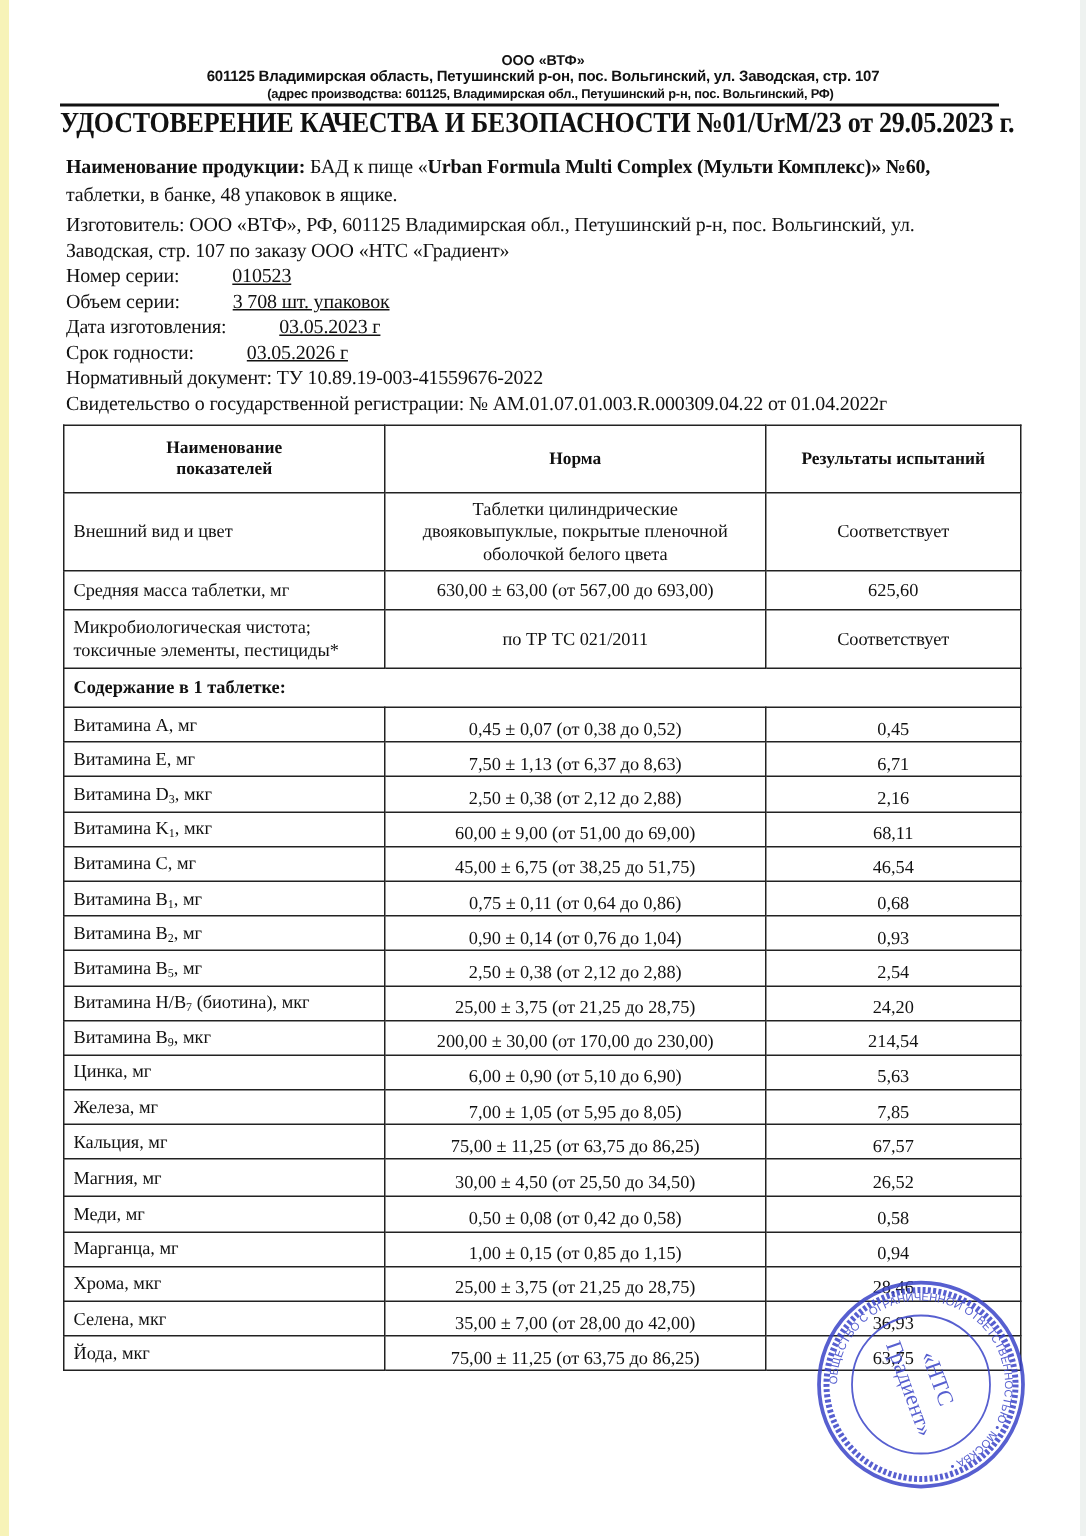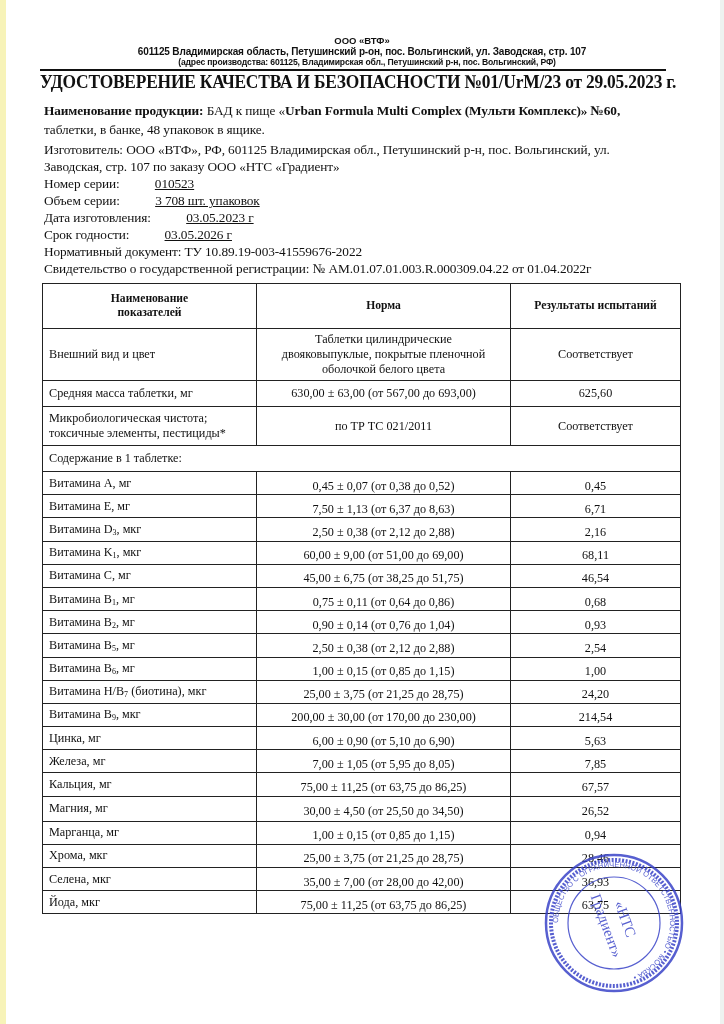--- a/index.html
+++ b/index.html
@@ -32,21 +32,21 @@
   }
   table.q td, table.q th { border: 1.3px solid #222; padding: 0 6px; vertical-align: middle; }
   table.q th { font-weight: bold; text-align: center; font-size: 11.6px; line-height: 14px; }
   table.q td.n { text-align: left; padding-left: 6px; }
   table.q td.c { text-align: center; }
   table.q td.r { text-align: center; }
   table.q tr.hdr { height: 45px; }
   table.q tr.h3 { height: 52px; }
   table.q tr.h1 { height: 22px; }
   table.q tr.h2 { height: 39px; }
-  table.q tr.sec td { font-weight: normal; }
+  table.q tr.sec td { font-weight: bold; }
   td .val { display: inline-block; transform: translateY(3px); text-align: center; }
   .cellnorm { line-height: 15px; }
   sub { font-size: 8px; vertical-align: -2px; }
 
   .stamp { position: absolute; left: 543px; top: 852px; width: 142px; height: 142px; pointer-events: none; }
 </style>
 </head>
 <body>
 
 <div class="edge-left"></div>
@@ -145,25 +145,20 @@
         <td class="n"><span>Витамина B</span><sub>2</sub><span>, мг</span></td>
         <td class="c"><span class="val">0,90 ± 0,14 (от 0,76 до 1,04)</span></td>
         <td class="r"><span class="val">0,93</span></td>
       </tr>
       <tr class="h1" style="height: 23.2px;">
         <td class="n"><span>Витамина B</span><sub>5</sub><span>, мг</span></td>
         <td class="c"><span class="val">2,50 ± 0,38 (от 2,12 до 2,88)</span></td>
         <td class="r"><span class="val">2,54</span></td>
       </tr>
       <tr class="h1" style="height: 23.2px;">
-        <td class="n"><span>Витамина B</span><sub>6</sub><span>, мг</span></td>
-        <td class="c"><span class="val">1,00 ± 0,15 (от 0,85 до 1,15)</span></td>
-        <td class="r"><span class="val">1,00</span></td>
-      </tr>
-      <tr class="h1" style="height: 23.2px;">
         <td class="n"><span>Витамина H/B</span><sub>7</sub><span> (биотина), мкг</span></td>
         <td class="c"><span class="val">25,00 ± 3,75 (от 21,25 до 28,75)</span></td>
         <td class="r"><span class="val">24,20</span></td>
       </tr>
       <tr class="h1" style="height: 23.2px;">
         <td class="n"><span>Витамина B</span><sub>9</sub><span>, мкг</span></td>
         <td class="c"><span class="val">200,00 ± 30,00 (от 170,00 до 230,00)</span></td>
         <td class="r"><span class="val">214,54</span></td>
       </tr>
       <tr class="h1" style="height: 23.2px;">
@@ -178,20 +173,25 @@
       </tr>
       <tr class="h1" style="height: 23.2px;">
         <td class="n"><span>Кальция</span><sub></sub><span>, мг</span></td>
         <td class="c"><span class="val">75,00 ± 11,25 (от 63,75 до 86,25)</span></td>
         <td class="r"><span class="val">67,57</span></td>
       </tr>
       <tr class="h1" style="height: 25px;">
         <td class="n"><span>Магния</span><sub></sub><span>, мг</span></td>
         <td class="c"><span class="val">30,00 ± 4,50 (от 25,50 до 34,50)</span></td>
         <td class="r"><span class="val">26,52</span></td>
+      </tr>
+      <tr class="h1" style="height: 23.2px;">
+        <td class="n"><span>Меди</span><sub></sub><span>, мг</span></td>
+        <td class="c"><span class="val">0,50 ± 0,08 (от 0,42 до 0,58)</span></td>
+        <td class="r"><span class="val">0,58</span></td>
       </tr>
       <tr class="h1" style="height: 23.2px;">
         <td class="n"><span>Марганца</span><sub></sub><span>, мг</span></td>
         <td class="c"><span class="val">1,00 ± 0,15 (от 0,85 до 1,15)</span></td>
         <td class="r"><span class="val">0,94</span></td>
       </tr>
       <tr class="h1" style="height: 23.2px;">
         <td class="n"><span>Хрома</span><sub></sub><span>, мкг</span></td>
         <td class="c"><span class="val">25,00 ± 3,75 (от 21,25 до 28,75)</span></td>
         <td class="r"><span class="val">28,46</span></td>

